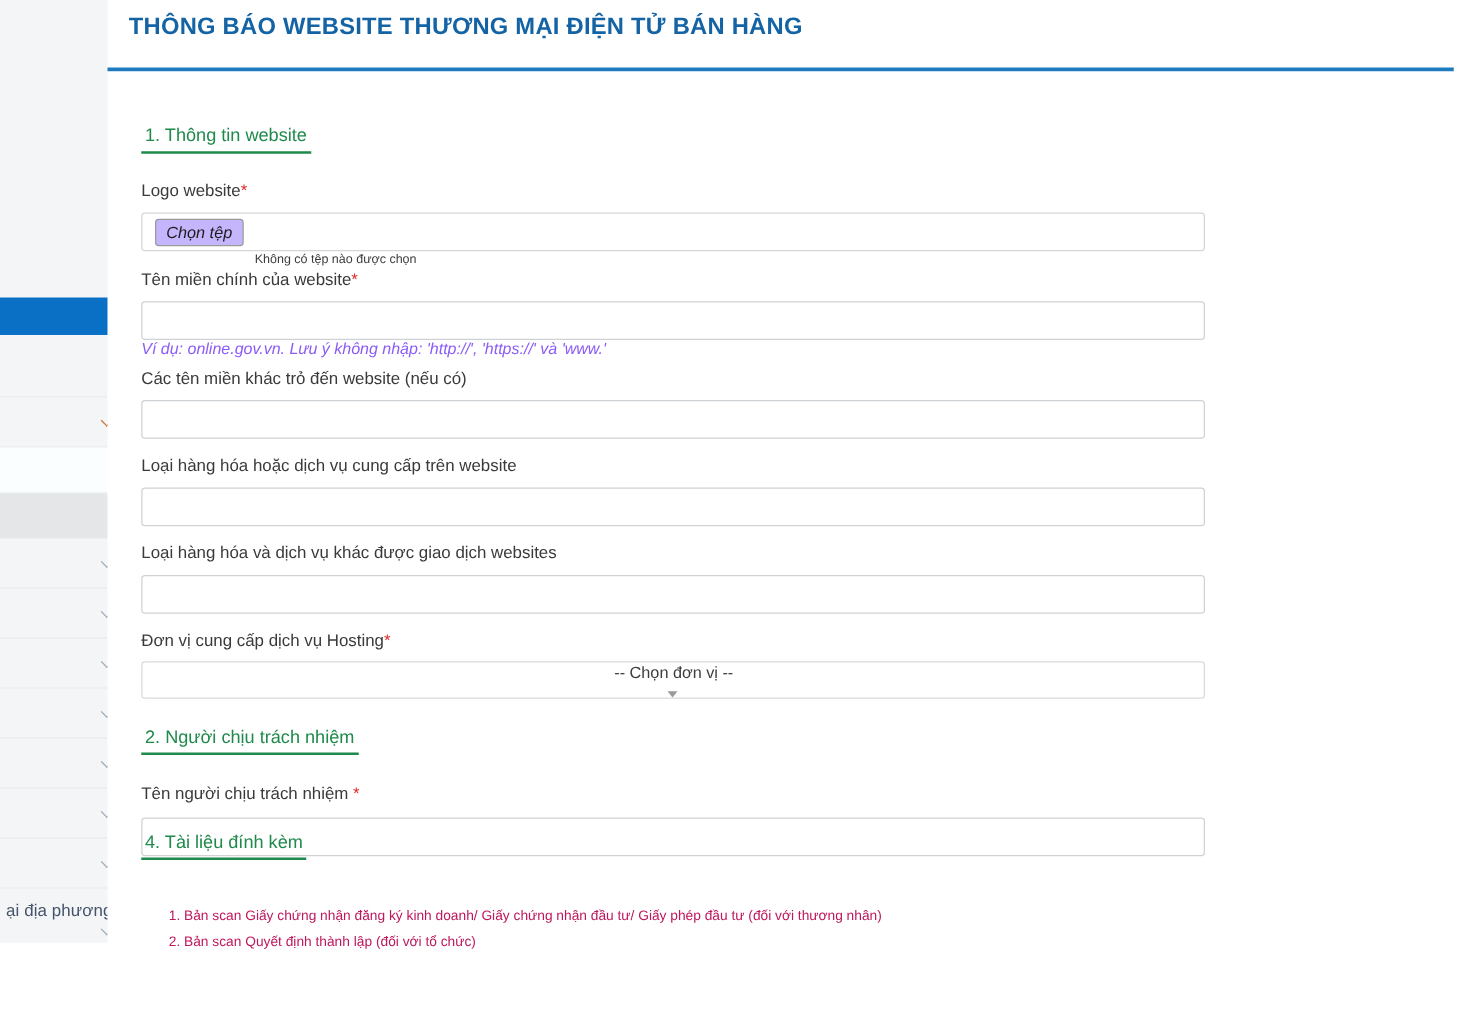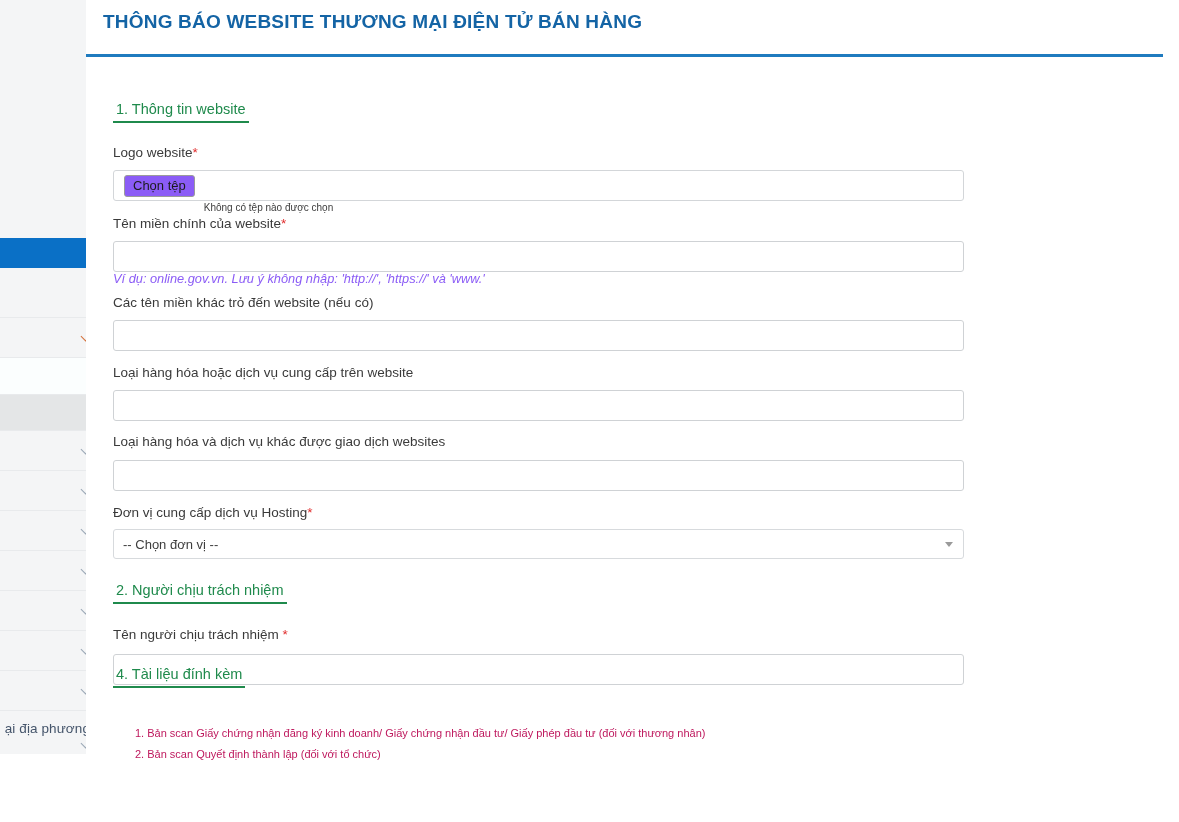--- a/index.html
+++ b/index.html
@@ -183,27 +183,28 @@
     border-radius: 3px;
     background: #ffffff;
     display: flex;
     align-items: center;
     padding-left: 10px;
   }
   .file-btn {
     display: inline-block;
     font-size: 13px;
     color: #1b1b1b;
-    background: #8b5cf6;
+    background: #c4b5fd;
     border: 1px solid #9b9b9b;
     border-radius: 3px;
     padding: 2px 8px 3px 8px;
     line-height: 15px;
     font-family: "Liberation Sans", sans-serif;
     cursor: default;
+    font-style: italic;
   }
   .file-none {
     margin-left: 9px;
     font-size: 10px;
     color: #3c3c3c;
     white-space: nowrap;
     margin-top: 44px;
   }
 
   .hint {
@@ -222,20 +223,21 @@
     top: 474px;
     width: 851px;
     height: 30px;
     box-sizing: border-box;
     border: 1px solid #d7dadd;
     border-radius: 3px;
     background: #ffffff;
     display: flex;
     align-items: center;
     padding: 0 8px 0 9px;
+    flex-direction: column;
   }
   .select-text {
     font-size: 13px;
     color: #3d3d3d;
     flex: 1 1 auto;
     white-space: nowrap;
   }
   .caret {
     width: 0;
     height: 0;

